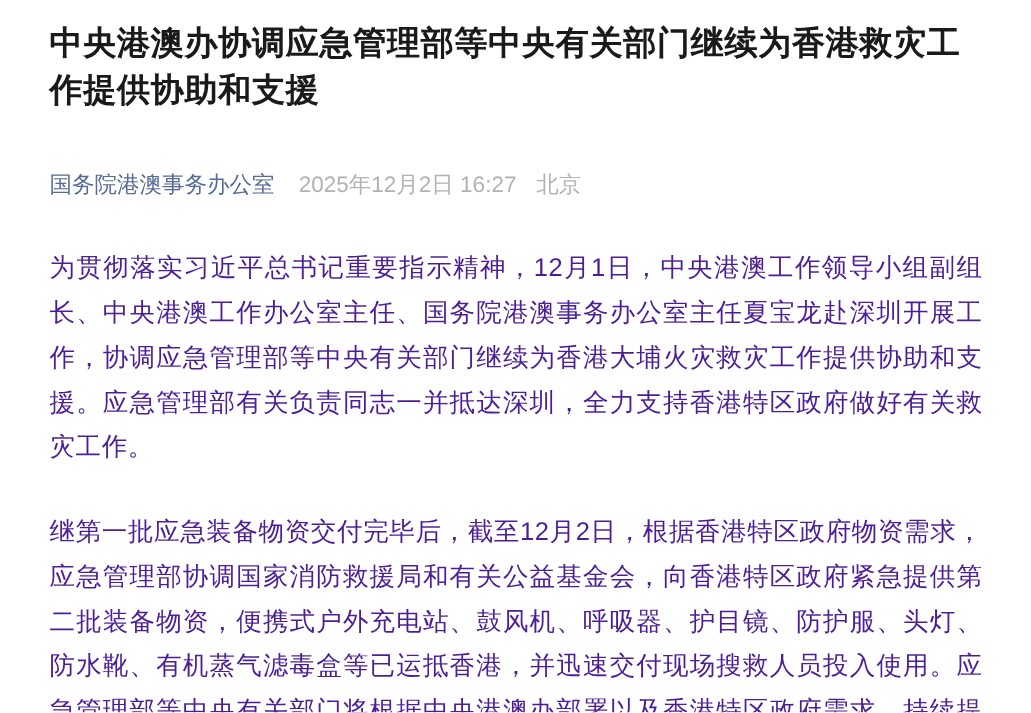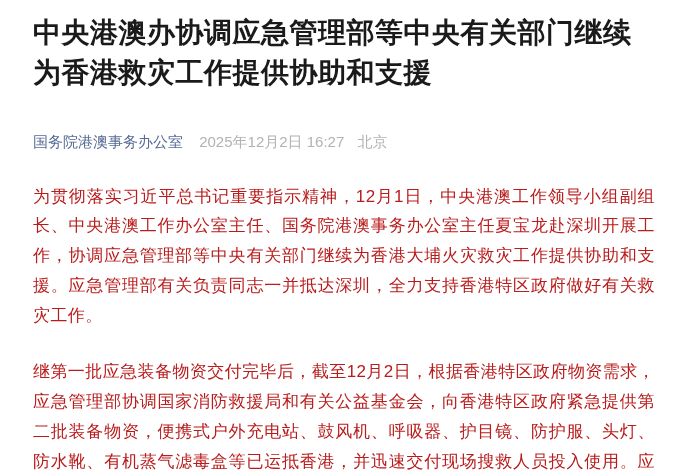--- a/index.html
+++ b/index.html
@@ -13,21 +13,21 @@
     width: 687px;
     height: 475px;
     background: #ffffff;
     overflow: hidden;
   }
   .article {
     padding: 13px 32px 0 33px;
   }
   .article-title {
     margin: 0 0 14px 0;
-    font-size: 28px;
+    font-size: 22px;
     line-height: 1.42;
     font-weight: 700;
     color: #1a1a1a;
     letter-spacing: 0.5px;
   }
   .article-meta {
     font-size: 15px;
     line-height: 1.2;
     margin-bottom: 31px;
     white-space: nowrap;
@@ -40,21 +40,21 @@
     cursor: pointer;
   }
   .meta-gray {
     color: #b2b2b2;
     margin-right: 9px;
   }
   .article-body p {
     margin: 0 0 27px 0;
     font-size: 17px;
     line-height: 1.75;
-    color: #b91c1c;
+    color: #4c1d95;
     text-align: justify;
     letter-spacing: 0.4px;
   }
 </style>
 </head>
 <body>
 
 <div class="page">
   <div class="article">
 

